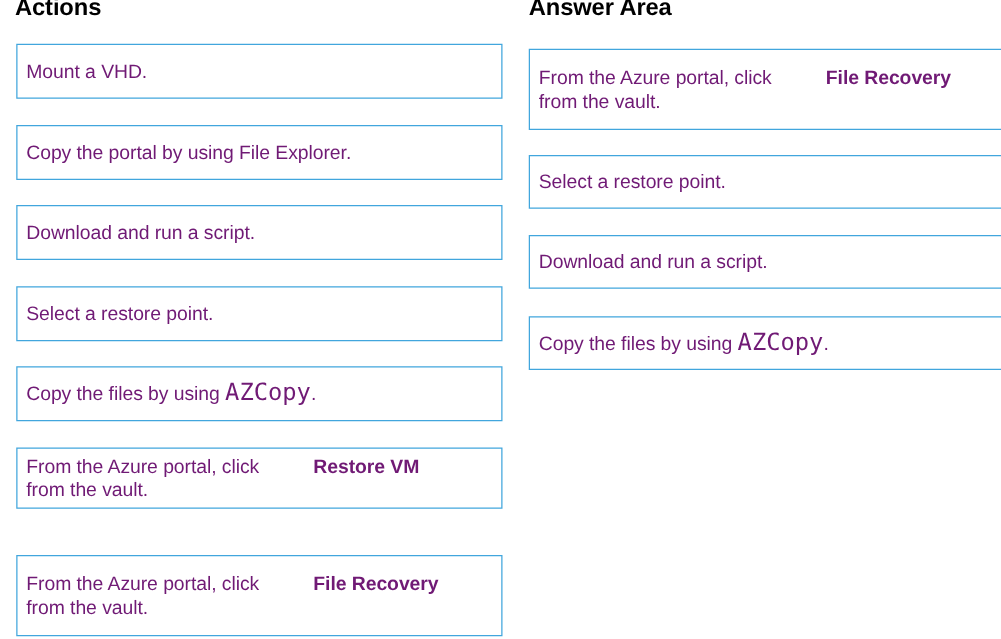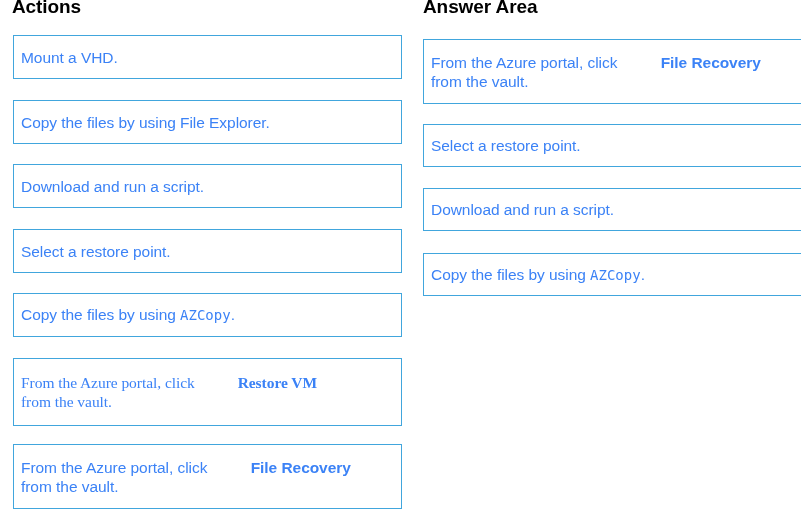--- a/index.html
+++ b/index.html
@@ -49,30 +49,30 @@
     box-sizing: border-box;
     background: #ffffff;
     border: 1.6px solid #41a6dd;
     display: flex;
     align-items: center;
   }
   .opt-text {
     padding: 0 7px;
     font-size: 15.5px;
     line-height: 19px;
-    color: #3b82f6;
+    color: #701a75;
     letter-spacing: -0.05px;
   }
   .opt-text b {
     font-weight: bold;
     margin-left: 39px;
   }
   .mono {
     font-family: "DejaVu Sans Mono", "Liberation Mono", monospace;
-    font-size: 14px;
+    font-size: 19px;
     letter-spacing: 0px;
     text-align: center;
   }
 
   
   .col-actions .opt-box {
     left: 1px;
     width: 389px;
   }
   
@@ -88,32 +88,32 @@
 
   <div class="col-header" id="actions-header">Actions</div>
 
   <div class="col-header" id="answer-header">Answer Area</div>
 
   <div class="col-actions">
       <div class="opt-box" style="top: 35px; height: 44px;">
         <div class="opt-text"><span>Mount a VHD.</span></div>
       </div>
       <div class="opt-box" style="top: 100px; height: 44px;">
-        <div class="opt-text"><span>Copy the files by using File Explorer.</span></div>
+        <div class="opt-text"><span>Copy the portal by using File Explorer.</span></div>
       </div>
       <div class="opt-box" style="top: 164px; height: 44px;">
         <div class="opt-text"><span>Download and run a script.</span></div>
       </div>
       <div class="opt-box" style="top: 229px; height: 44px;">
         <div class="opt-text"><span>Select a restore point.</span></div>
       </div>
       <div class="opt-box" style="top: 293px; height: 44px;">
         <div class="opt-text"><span>Copy the files by using </span><span class="mono">AZCopy</span><span>.</span></div>
       </div>
-      <div class="opt-box" style="top: 358px; height: 68px; font-family: Liberation Serif, serif;">
+      <div class="opt-box" style="top: 358px; height: 49px;">
         <div class="opt-text"><span>From the Azure portal, click </span><b>Restore VM</b><br><span>from the vault.</span></div>
       </div>
       <div class="opt-box" style="top: 444px; height: 65px;">
         <div class="opt-text"><span>From the Azure portal, click </span><b>File Recovery</b><br><span>from the vault.</span></div>
       </div>
     </div>
   <div class="col-answer">
       <div class="opt-box" style="top: 39px; height: 65px;">
         <div class="opt-text"><span>From the Azure portal, click </span><b>File Recovery</b><br><span>from the vault.</span></div>
       </div>

